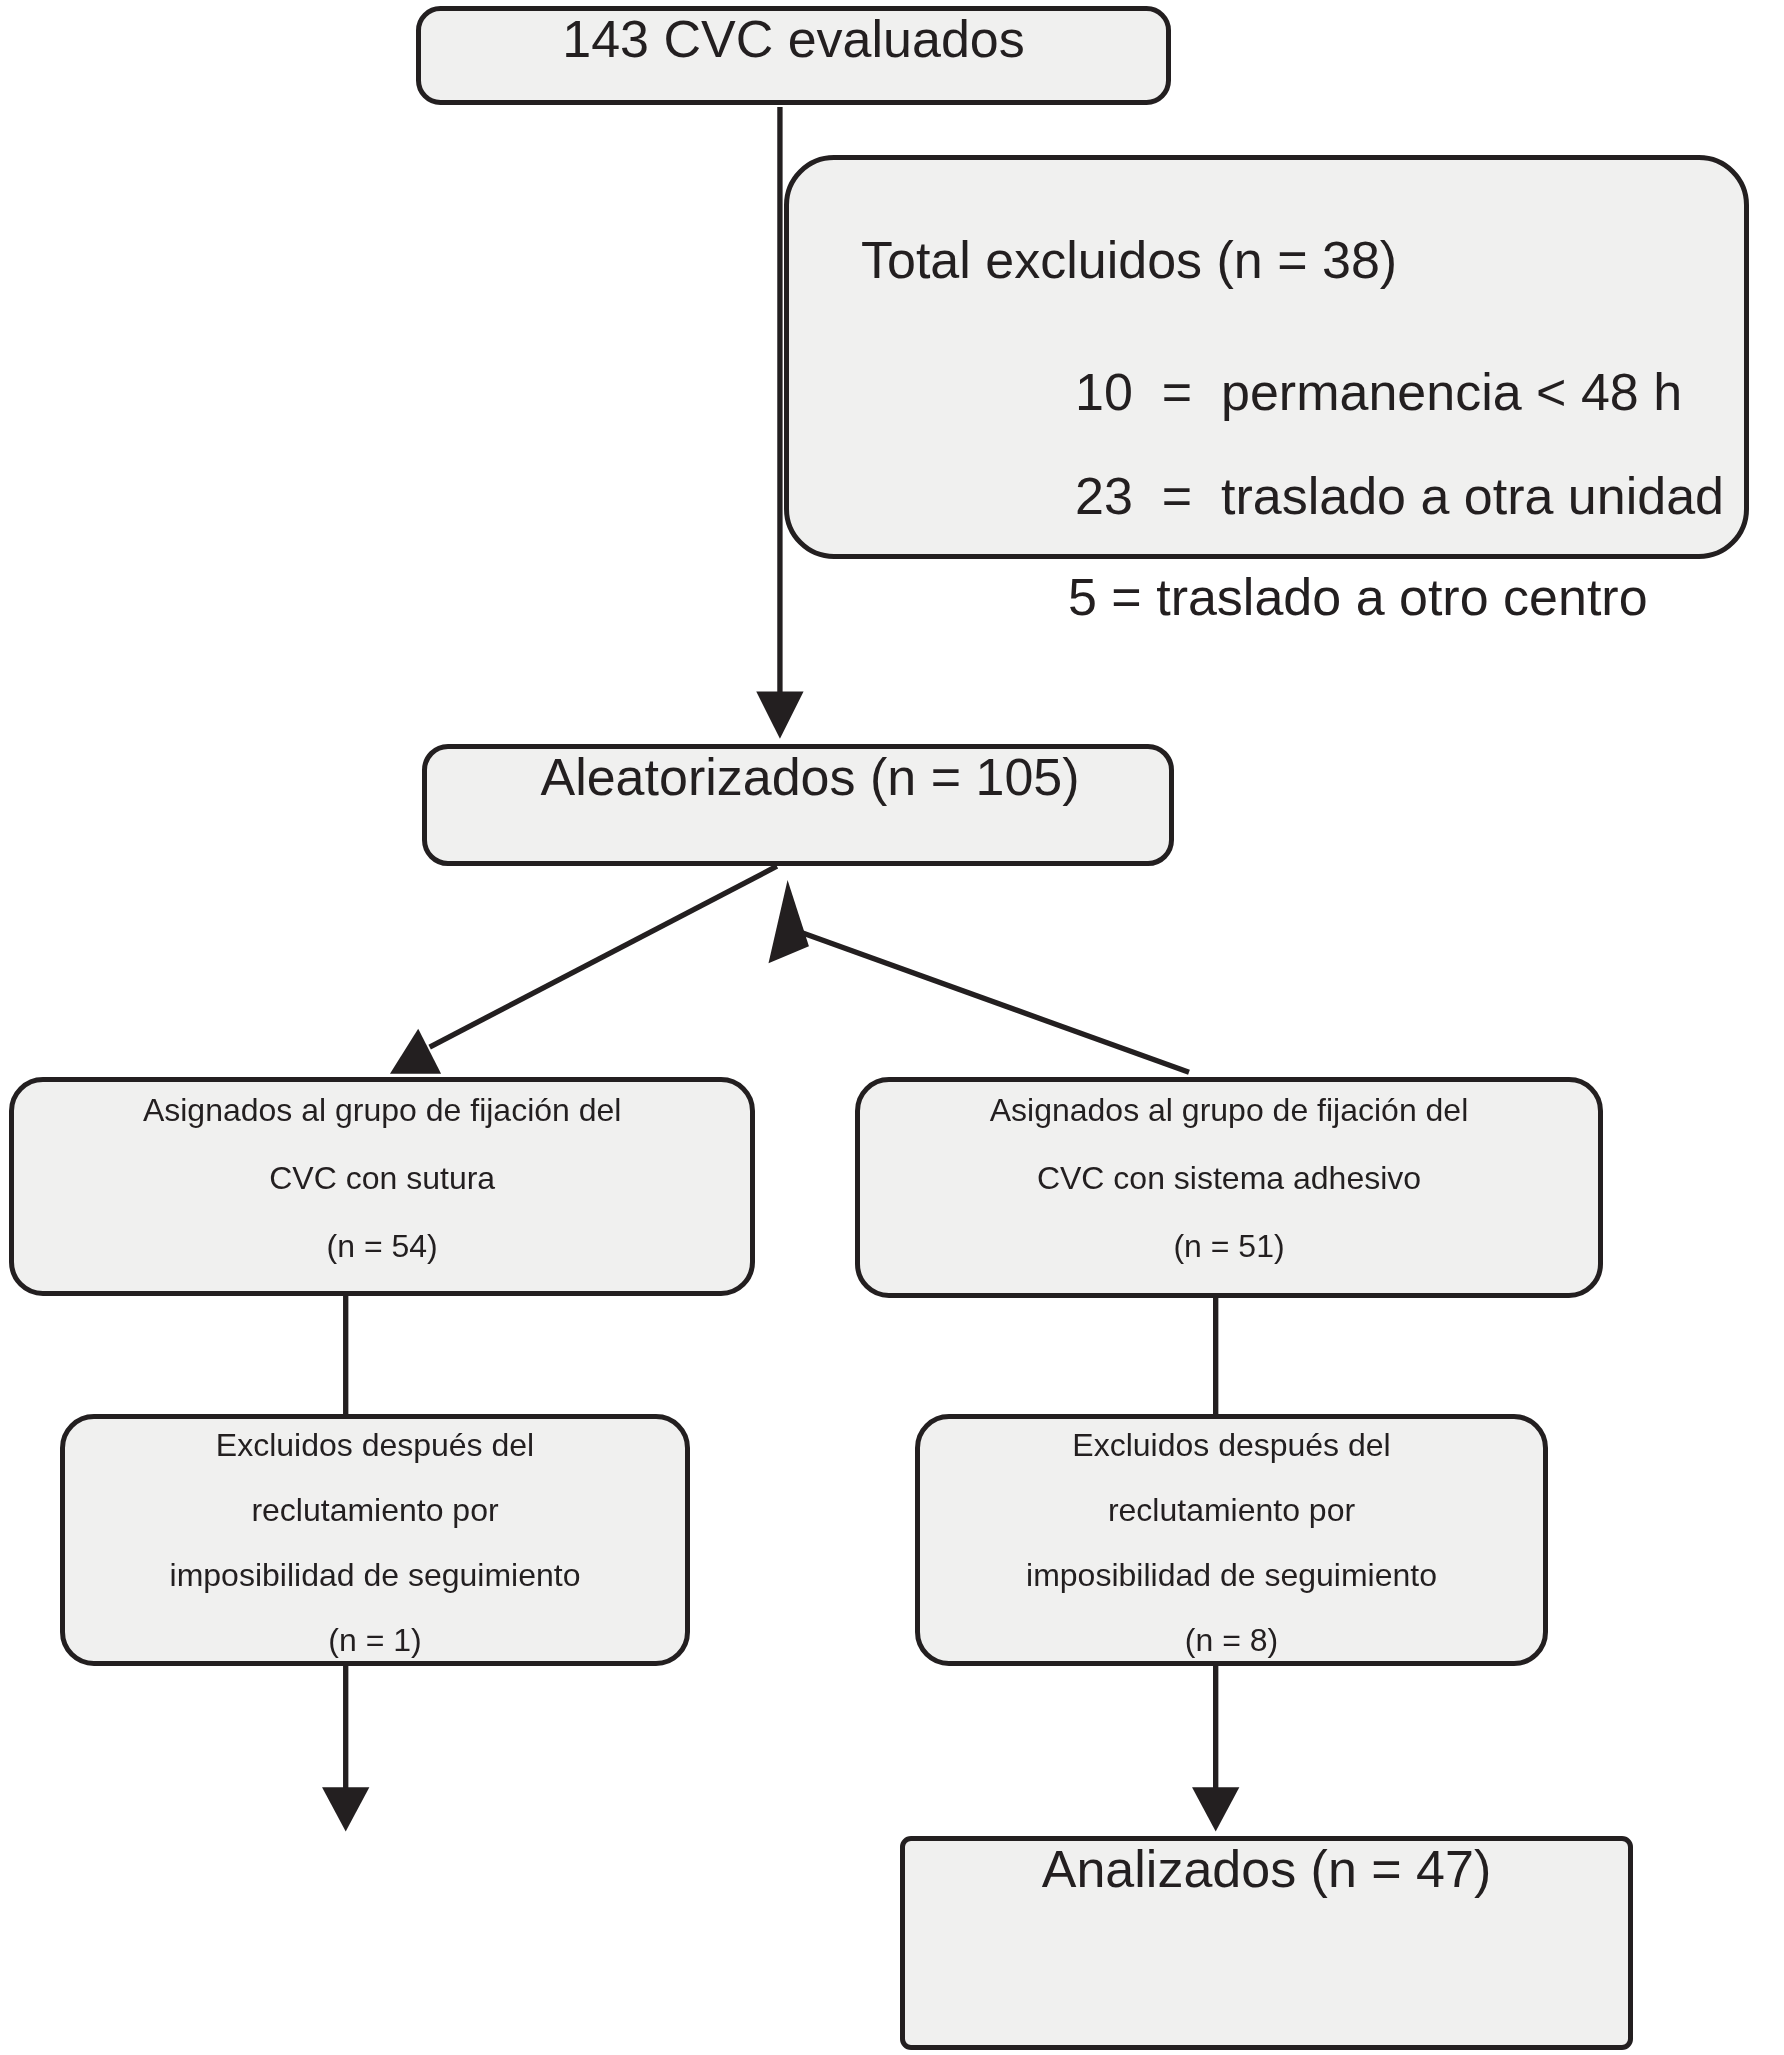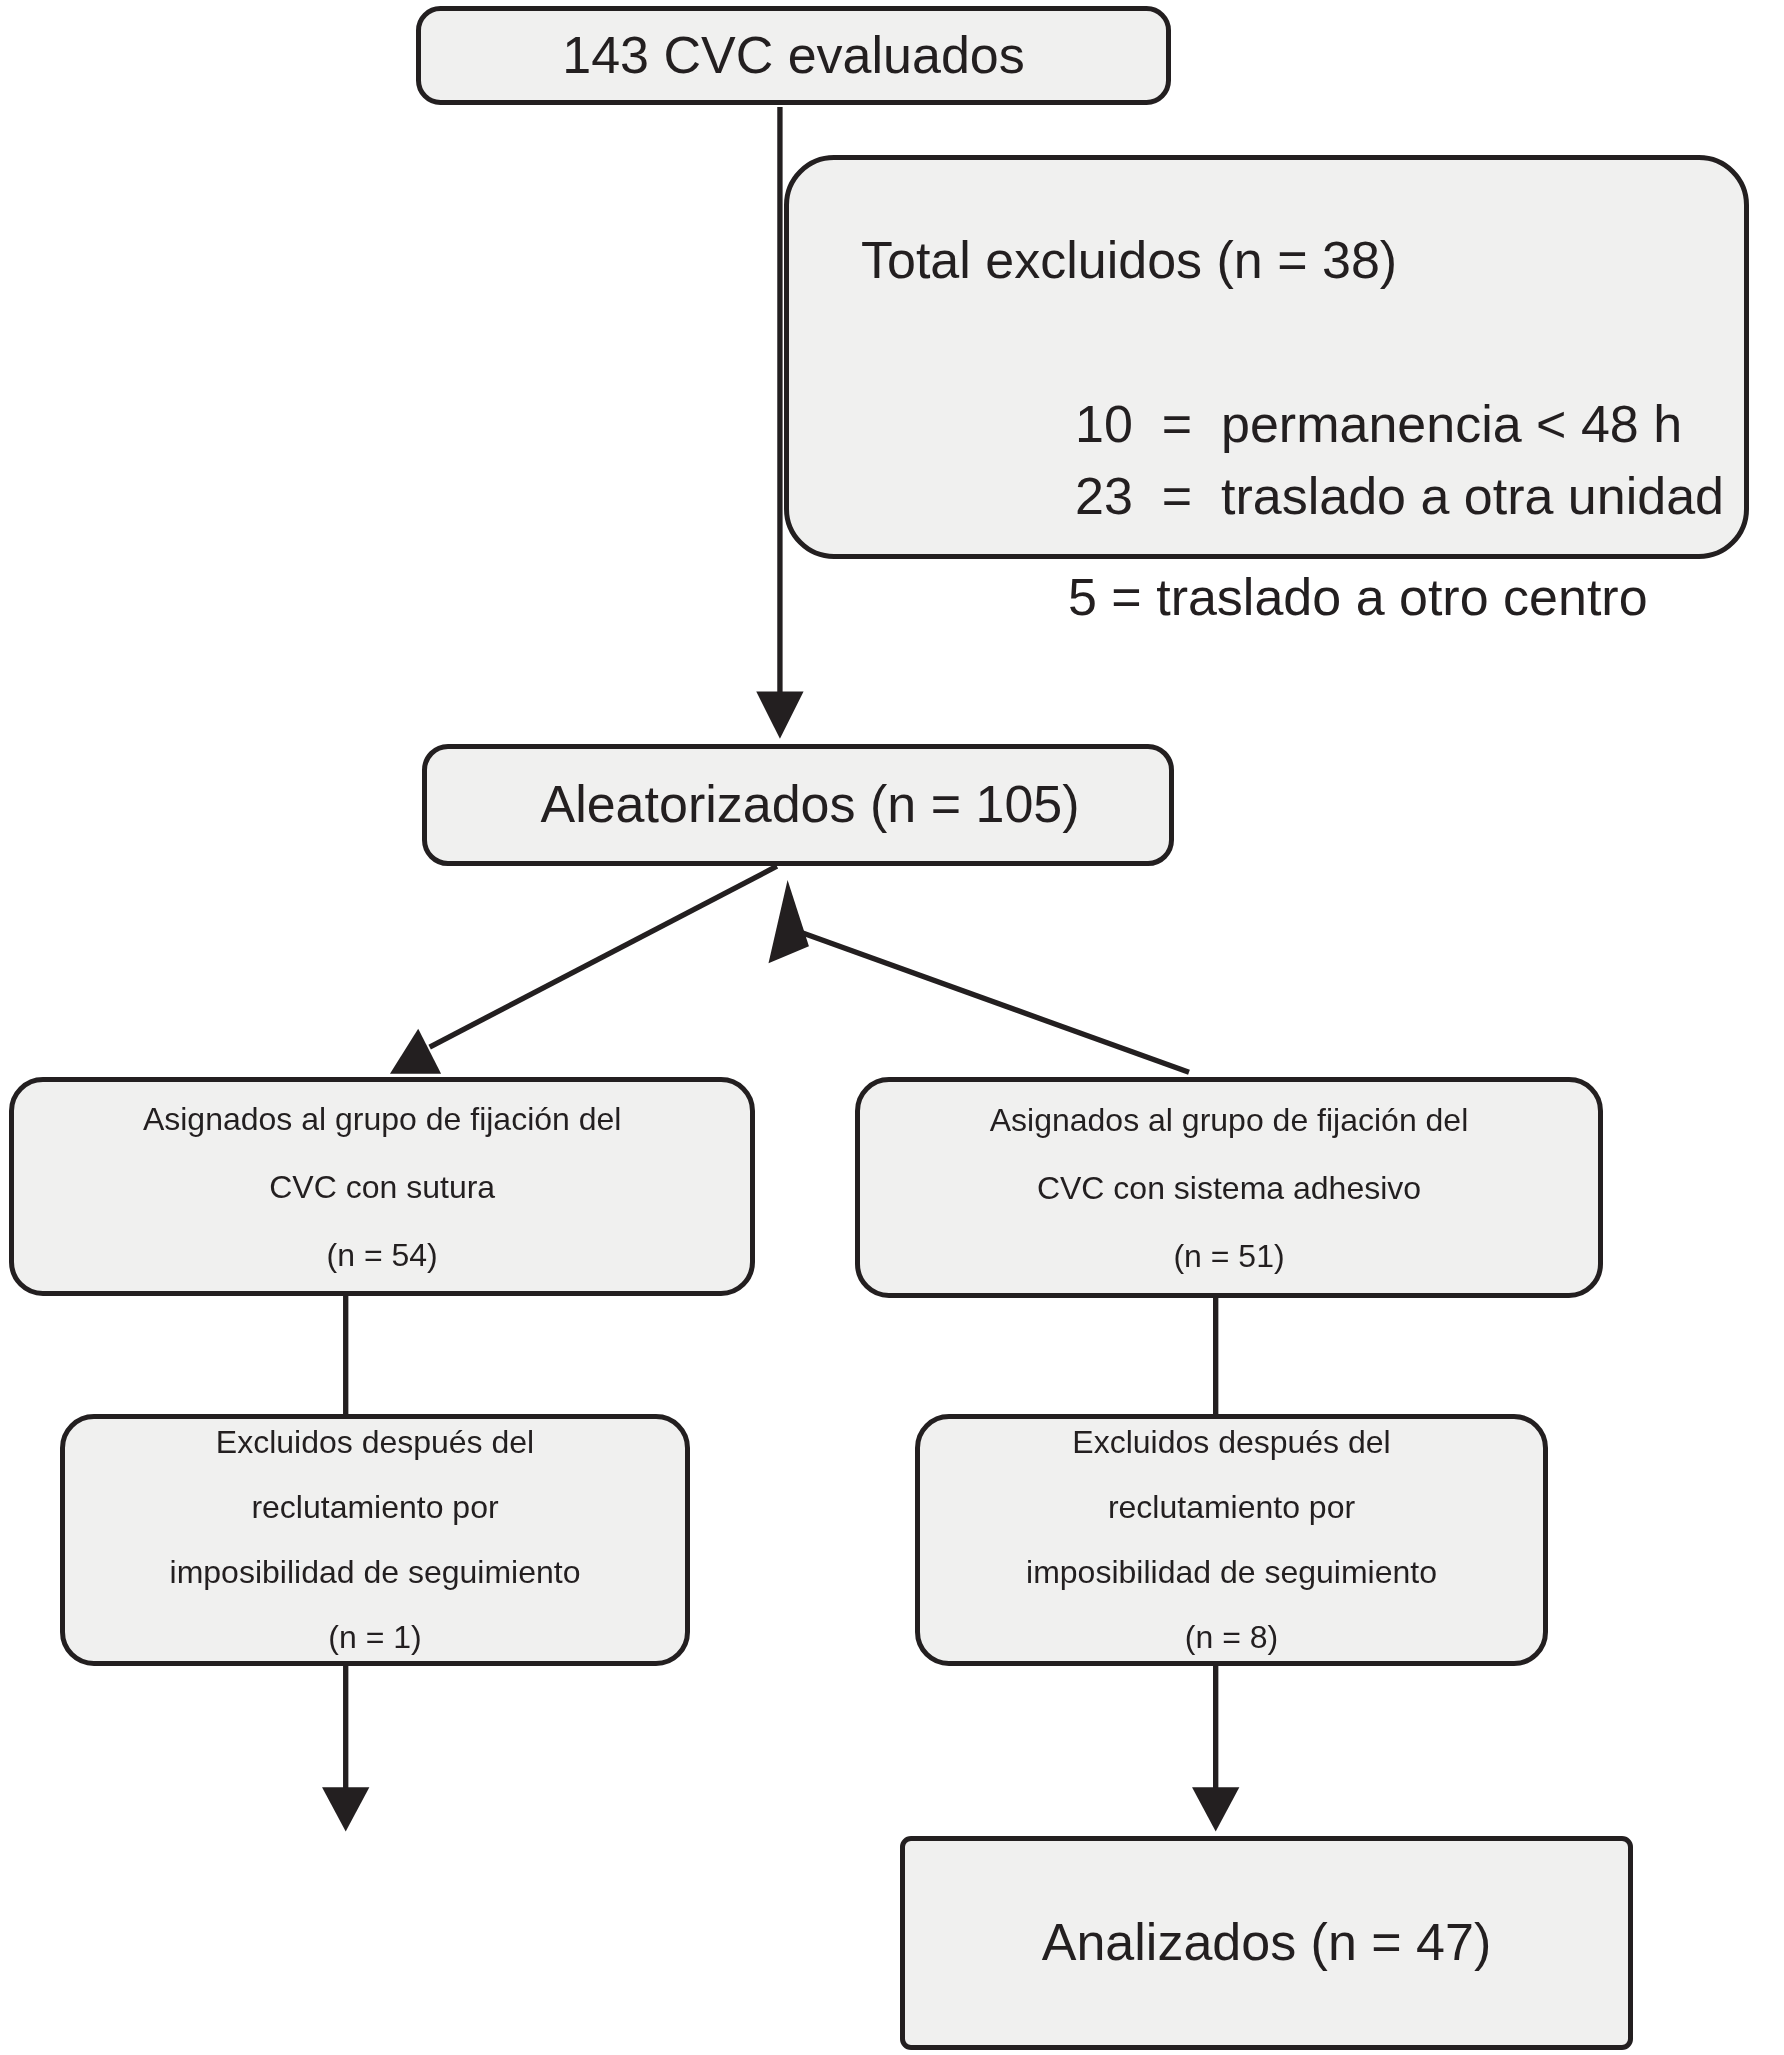--- a/index.html
+++ b/index.html
@@ -21,34 +21,33 @@
   }
   .box {
     position: absolute;
     background: #f0f0ef;
     border: 5.3px solid #231f20;
     box-sizing: border-box;
     z-index: 2;
     display: flex;
     flex-direction: column;
     align-items: center;
-    justify-content: center;
     text-align: center;
   }
   .box--single { font-size: 52px; line-height: 1.1; }
   .box--multi  { font-size: 32px; gap: 12px; }
   .group-line    { line-height: 56px; white-space: nowrap; }
   .excluded-line { line-height: 53px; white-space: nowrap; }
   .box--exclusions { display: block; font-size: 52px; }
   .excl-title {
     position: absolute; left: 72px; top: 74px;
     line-height: 53px; white-space: pre;
   }
   .excl-item { position: absolute; line-height: 53px; white-space: pre; }
-  .excl-item-0 { left: 286px; top: 206px; margin-top: 32px; }
+  .excl-item-0 { left: 286px; top: 206px; }
   .excl-item-1 { left: 286px; top: 310px; }
   .excl-item-2 { left: 279px; top: 411px; }
   .stroke { stroke: #231f20; stroke-width: 7; fill: none; }
   .arrowhead { fill: #231f20; stroke: none; }
 </style>
 </head>
 <body>
 
 <div class="canvas">
 

